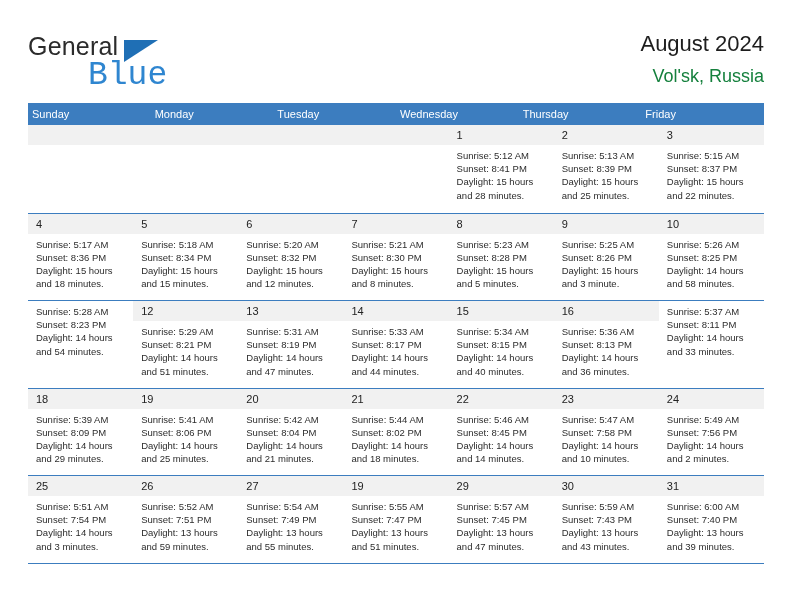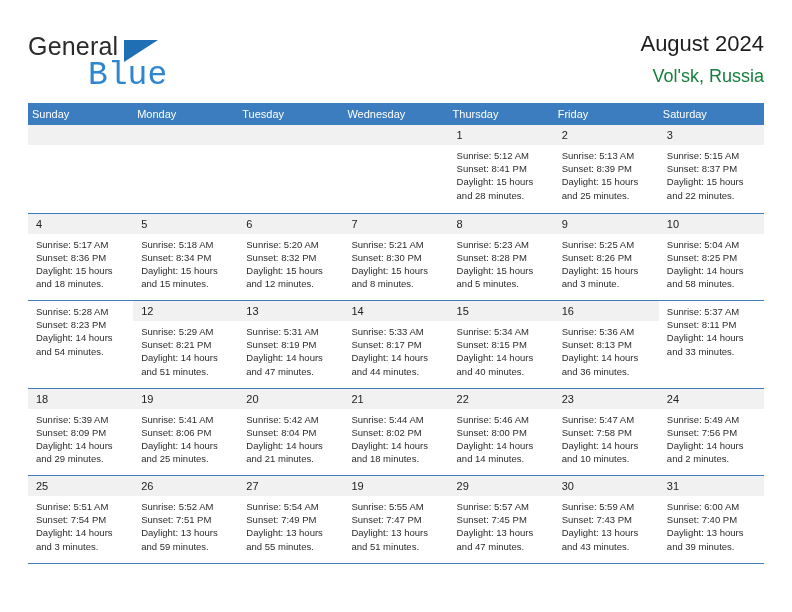--- a/index.html
+++ b/index.html
@@ -166,21 +166,20 @@
   </div>
 
   <div class="calendar">
     <div class="weekdays">
         <div class="weekday">Sunday</div>
         <div class="weekday">Monday</div>
         <div class="weekday">Tuesday</div>
         <div class="weekday">Wednesday</div>
         <div class="weekday">Thursday</div>
         <div class="weekday">Friday</div>
-        <div class="weekday">Saturday</div>
       </div>
     <div class="weeks">
         <div class="week">
           <div class="day-cell empty">
             <div class="day-num"></div>
           </div>
           <div class="day-cell empty">
             <div class="day-num"></div>
           </div>
           <div class="day-cell empty">
@@ -268,21 +267,21 @@
             <div class="day-info">
               <div>Sunrise: 5:25 AM</div>
               <div>Sunset: 8:26 PM</div>
               <div>Daylight: 15 hours</div>
               <div>and 3 minute.</div>
             </div>
           </div>
           <div class="day-cell">
             <div class="day-num">10</div>
             <div class="day-info">
-              <div>Sunrise: 5:04 AM</div>
+              <div>Sunrise: 5:26 AM</div>
               <div>Sunset: 8:25 PM</div>
               <div>Daylight: 14 hours</div>
               <div>and 58 minutes.</div>
             </div>
           </div>
         </div>
         <div class="week">
           <div class="day-cell">
             <div class="day-info">
               <div>Sunrise: 5:28 AM</div>
@@ -379,21 +378,21 @@
               <div>Sunrise: 5:44 AM</div>
               <div>Sunset: 8:02 PM</div>
               <div>Daylight: 14 hours</div>
               <div>and 18 minutes.</div>
             </div>
           </div>
           <div class="day-cell">
             <div class="day-num">22</div>
             <div class="day-info">
               <div>Sunrise: 5:46 AM</div>
-              <div>Sunset: 8:00 PM</div>
+              <div>Sunset: 8:45 PM</div>
               <div>Daylight: 14 hours</div>
               <div>and 14 minutes.</div>
             </div>
           </div>
           <div class="day-cell">
             <div class="day-num">23</div>
             <div class="day-info">
               <div>Sunrise: 5:47 AM</div>
               <div>Sunset: 7:58 PM</div>
               <div>Daylight: 14 hours</div>

